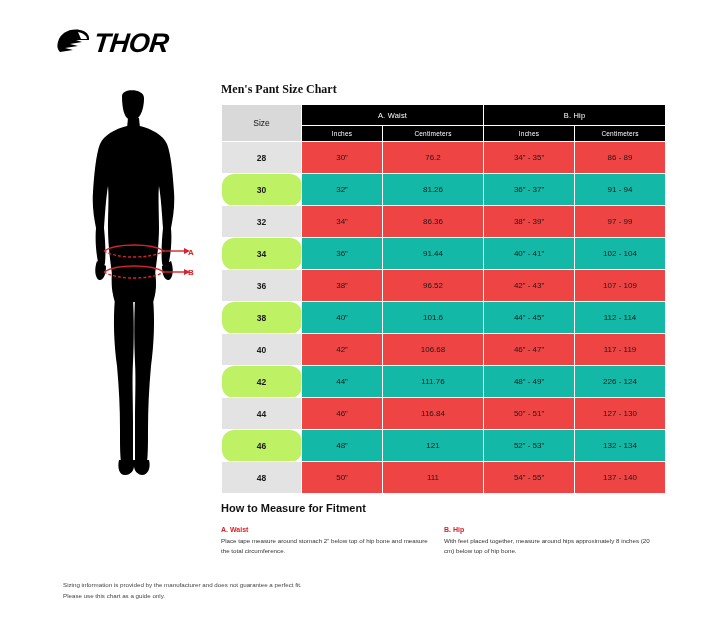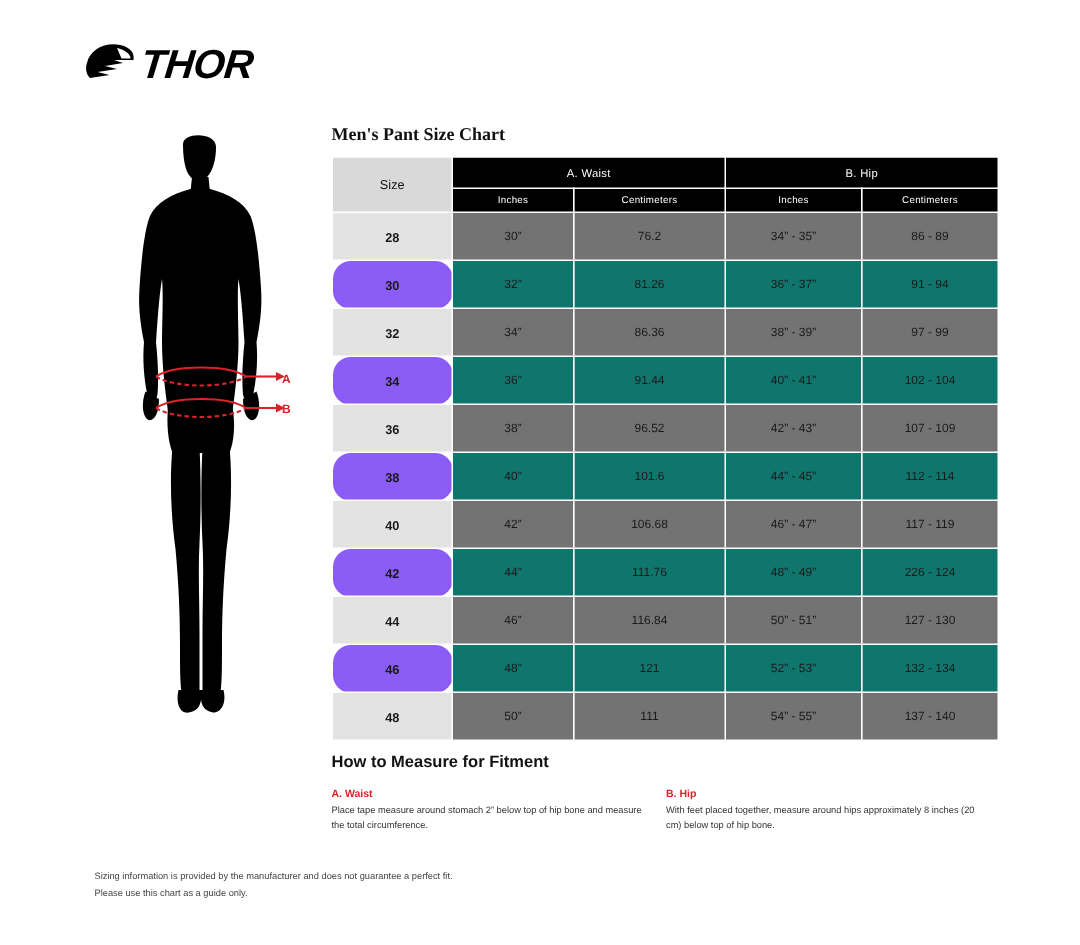--- a/index.html
+++ b/index.html
@@ -112,24 +112,24 @@
     background: #000000;
     color: #ffffff;
     font-size: 6.5px;
     font-weight: bold;
     height: 15px;
     letter-spacing: 0.2px;
   }
   tbody tr { height: 32px; }
   tbody td { font-size: 8px; color: #1a1a1a; }
   tbody td.size-cell { font-weight: bold; font-size: 8.5px; }
-  tr.row-light td { background: #737373; }
-  tr.row-dark td  { background: #0f766e; }
+  tr.row-light td { background: #ef4444; }
+  tr.row-dark td  { background: #14b8a6; }
   tr.row-light td.size-cell { background: #e3e3e3; }
-  tr.row-dark td.size-cell  { background: #8b5cf6; border-radius: 12px; }
+  tr.row-dark td.size-cell  { background: #bef264; border-radius: 12px; }
 
   
   .howto {
     position: absolute;
     left: 221px;
     top: 502px;
     width: 446px;
   }
   .howto-title {
     font-size: 11px;

